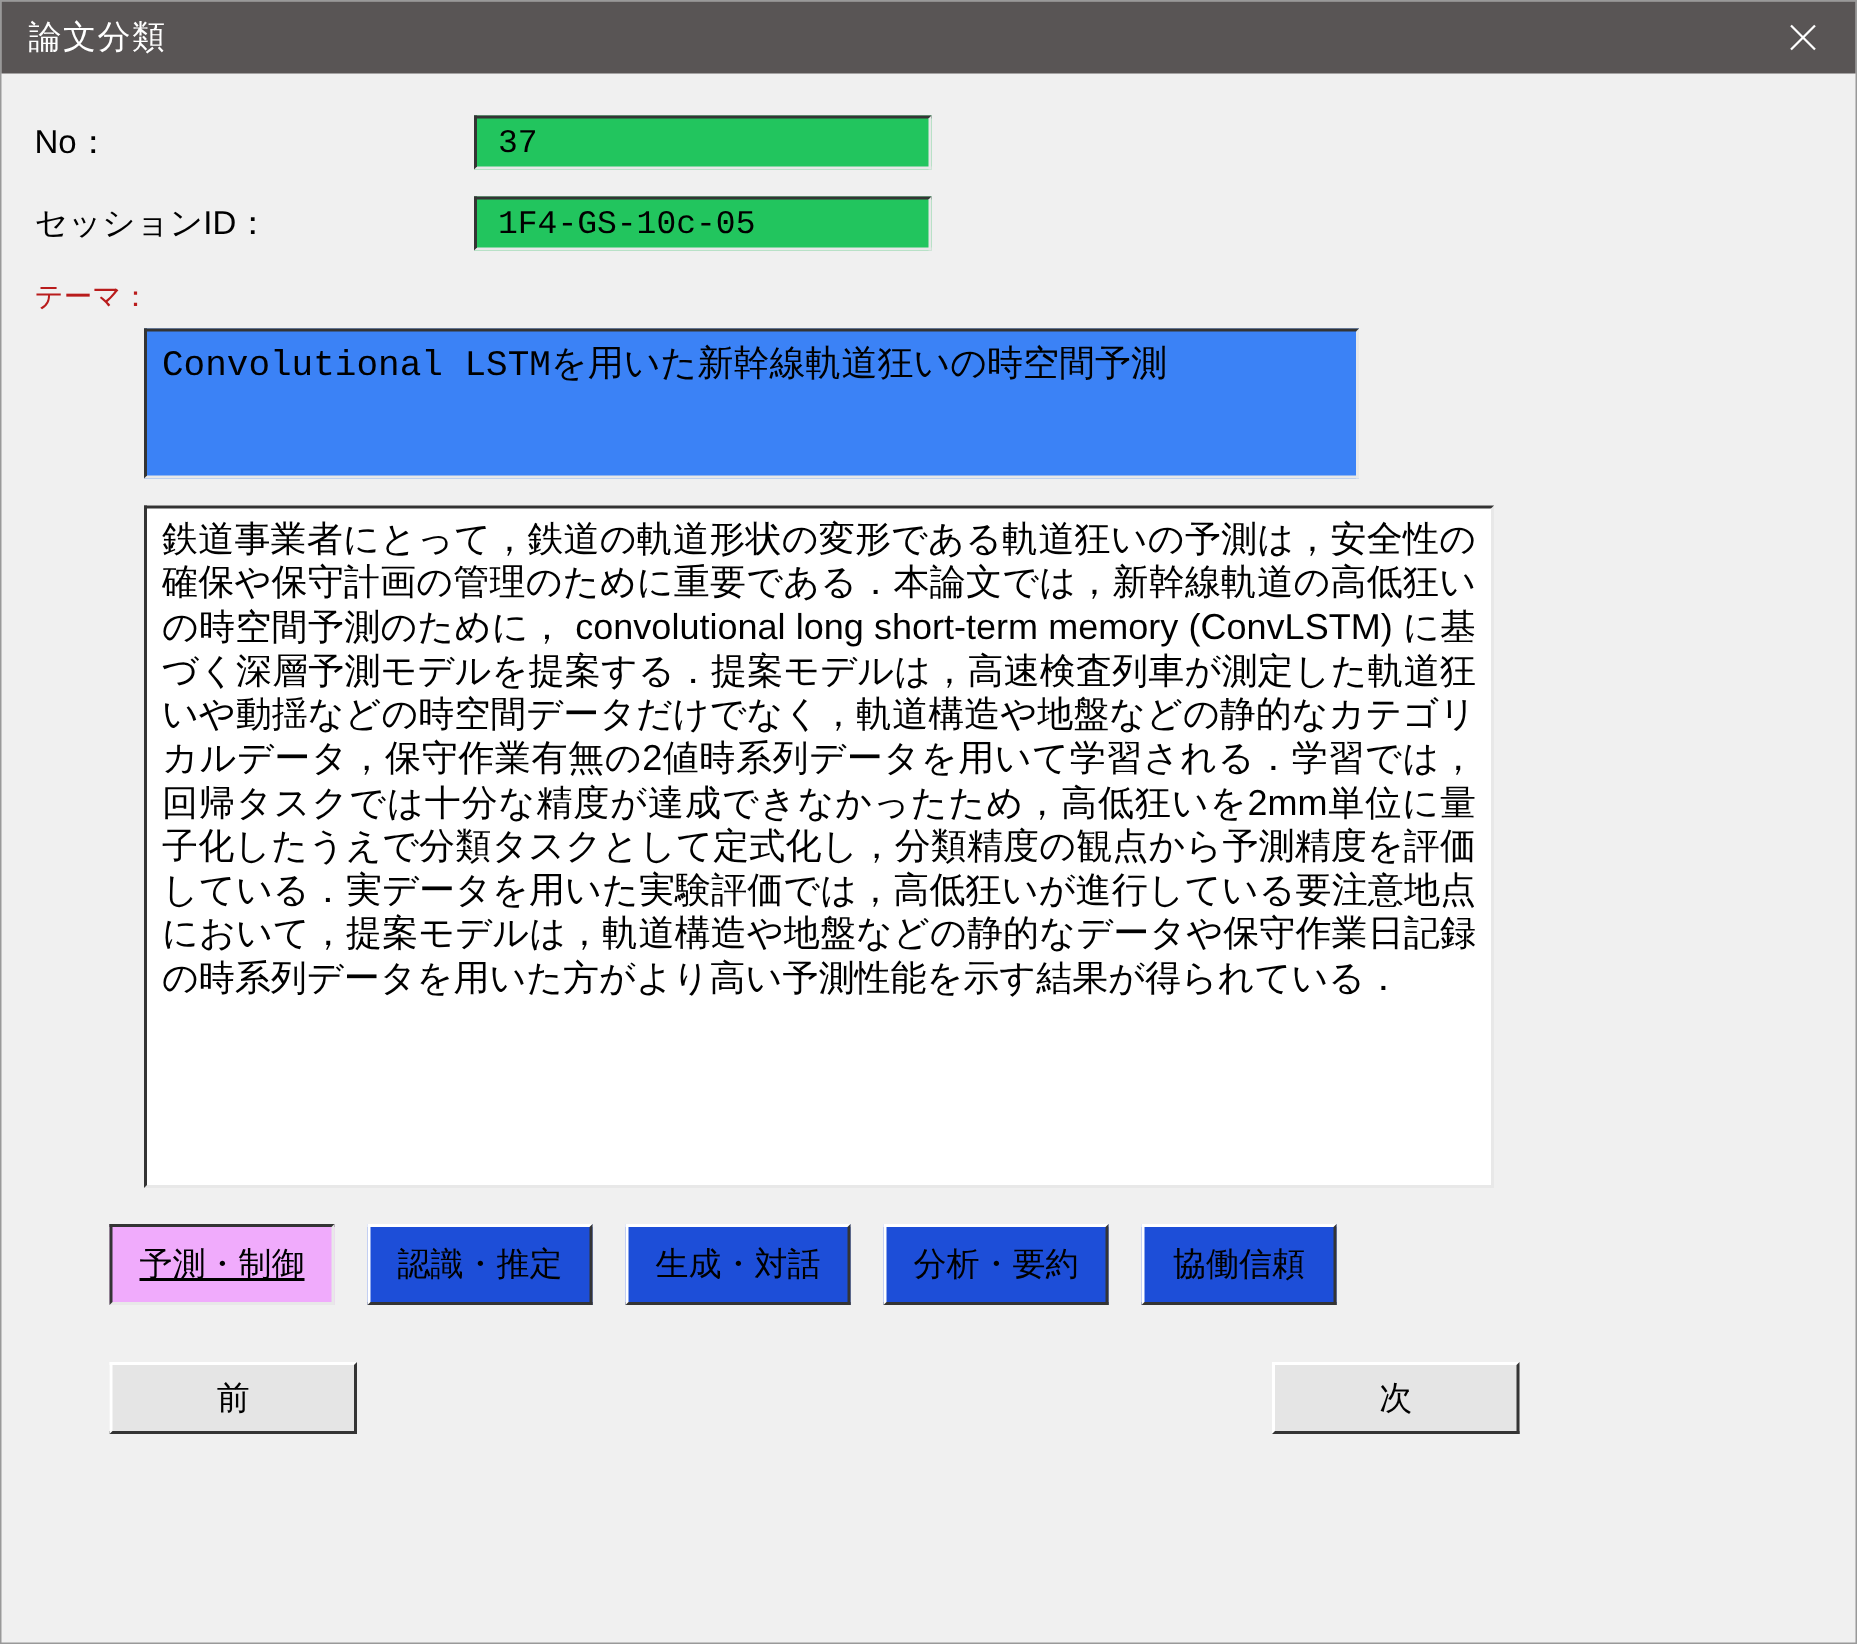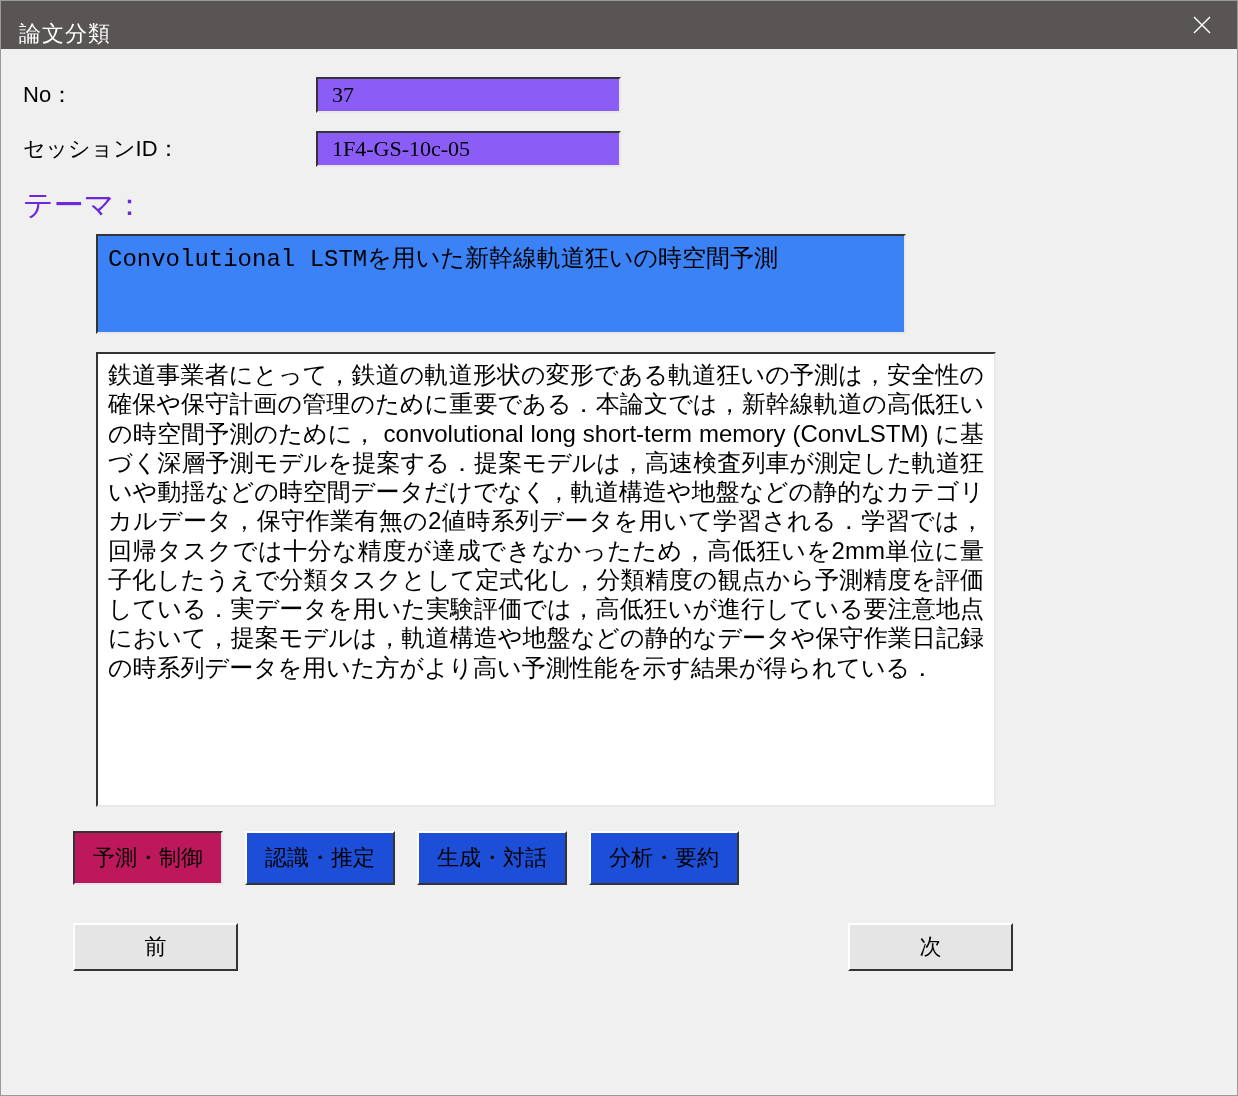--- a/index.html
+++ b/index.html
@@ -19,21 +19,21 @@
       height: 100%;
       background: #f0f0f0;
       border: 1px solid #999;
       display: flex;
       flex-direction: column;
     }
     .titlebar {
       background: #595555;
       color: #ffffff;
       display: flex;
-      align-items: flex-end;
+      align-items: center;
       justify-content: space-between;
       height: 48px;
       padding: 0 0 0 18px;
       font-size: 22px;
     }
     .titlebar-title {
       letter-spacing: 1px;
     }
     .close-btn {
       width: 70px;
@@ -66,28 +66,28 @@
       padding-left: 2px;
     }
     .text-input {
       width: 305px;
       height: 36px;
       border: 2px inset #ccc;
       border-top-color: #888;
       border-left-color: #888;
       border-right-color: #e8e8e8;
       border-bottom-color: #e8e8e8;
-      background: #8b5cf6;
+      background: #22c55e;
       font-size: 22px;
       padding: 4px 14px;
-      font-family: Liberation Serif, serif;
+      font-family: Liberation Mono, monospace;
     }
     .section-label {
-      font-size: 30px;
-      color: #6d28d9;
+      font-size: 19px;
+      color: #b91c1c;
       margin-bottom: 8px;
       padding-left: 2px;
     }
     .textarea-theme {
       margin-left: 75px;
       width: 810px;
       height: 100px;
       border: 2px inset #ccc;
       border-top-color: #888;
       border-left-color: #888;
@@ -131,26 +131,27 @@
       font-size: 22px;
       font-family: inherit;
       background: #1d4ed8;
       border: 2px outset #fff;
       border-right-color: #888;
       border-bottom-color: #888;
       cursor: pointer;
       white-space: nowrap;
     }
     .category-btn.selected {
-      background: #be185d;
-      border: 2px inset #ccc;
-      border-top-color: #888;
-      border-left-color: #888;
-      border-right-color: #e8e8e8;
-      border-bottom-color: #e8e8e8;
+      background: #f0abfc;
+      border: 2px inset #ccc;
+      border-top-color: #888;
+      border-left-color: #888;
+      border-right-color: #e8e8e8;
+      border-bottom-color: #e8e8e8;
+      text-decoration: underline;
     }
     .nav-buttons {
       display: flex;
       justify-content: space-between;
       margin-top: 38px;
       margin-left: 52px;
       width: 940px;
     }
     .nav-btn {
       width: 165px;
@@ -193,20 +194,21 @@
     <div class="section-label">テーマ：</div>
     <textarea class="textarea-theme" style="">Convolutional LSTMを用いた新幹線軌道狂いの時空間予測</textarea>
 
     <textarea class="textarea-summary" style="">鉄道事業者にとって，鉄道の軌道形状の変形である軌道狂いの予測は，安全性の確保や保守計画の管理のために重要である．本論文では，新幹線軌道の高低狂いの時空間予測のために， convolutional long short-term memory (ConvLSTM) に基づく深層予測モデルを提案する．提案モデルは，高速検査列車が測定した軌道狂いや動揺などの時空間データだけでなく，軌道構造や地盤などの静的なカテゴリカルデータ，保守作業有無の2値時系列データを用いて学習される．学習では，回帰タスクでは十分な精度が達成できなかったため，高低狂いを2mm単位に量子化したうえで分類タスクとして定式化し，分類精度の観点から予測精度を評価している．実データを用いた実験評価では，高低狂いが進行している要注意地点において，提案モデルは，軌道構造や地盤などの静的なデータや保守作業日記録の時系列データを用いた方がより高い予測性能を示す結果が得られている．</textarea>
 
     <div class="category-buttons">
       <button class="category-btn selected">予測・制御</button>
       <button class="category-btn">認識・推定</button>
       <button class="category-btn">生成・対話</button>
       <button class="category-btn">分析・要約</button>
+      <button class="category-btn">協働信頼</button>
     </div>
 
     <div class="nav-buttons">
       <button class="nav-btn">前</button>
       <button class="nav-btn">次</button>
     </div>
 
   </div>
 </div>
 

